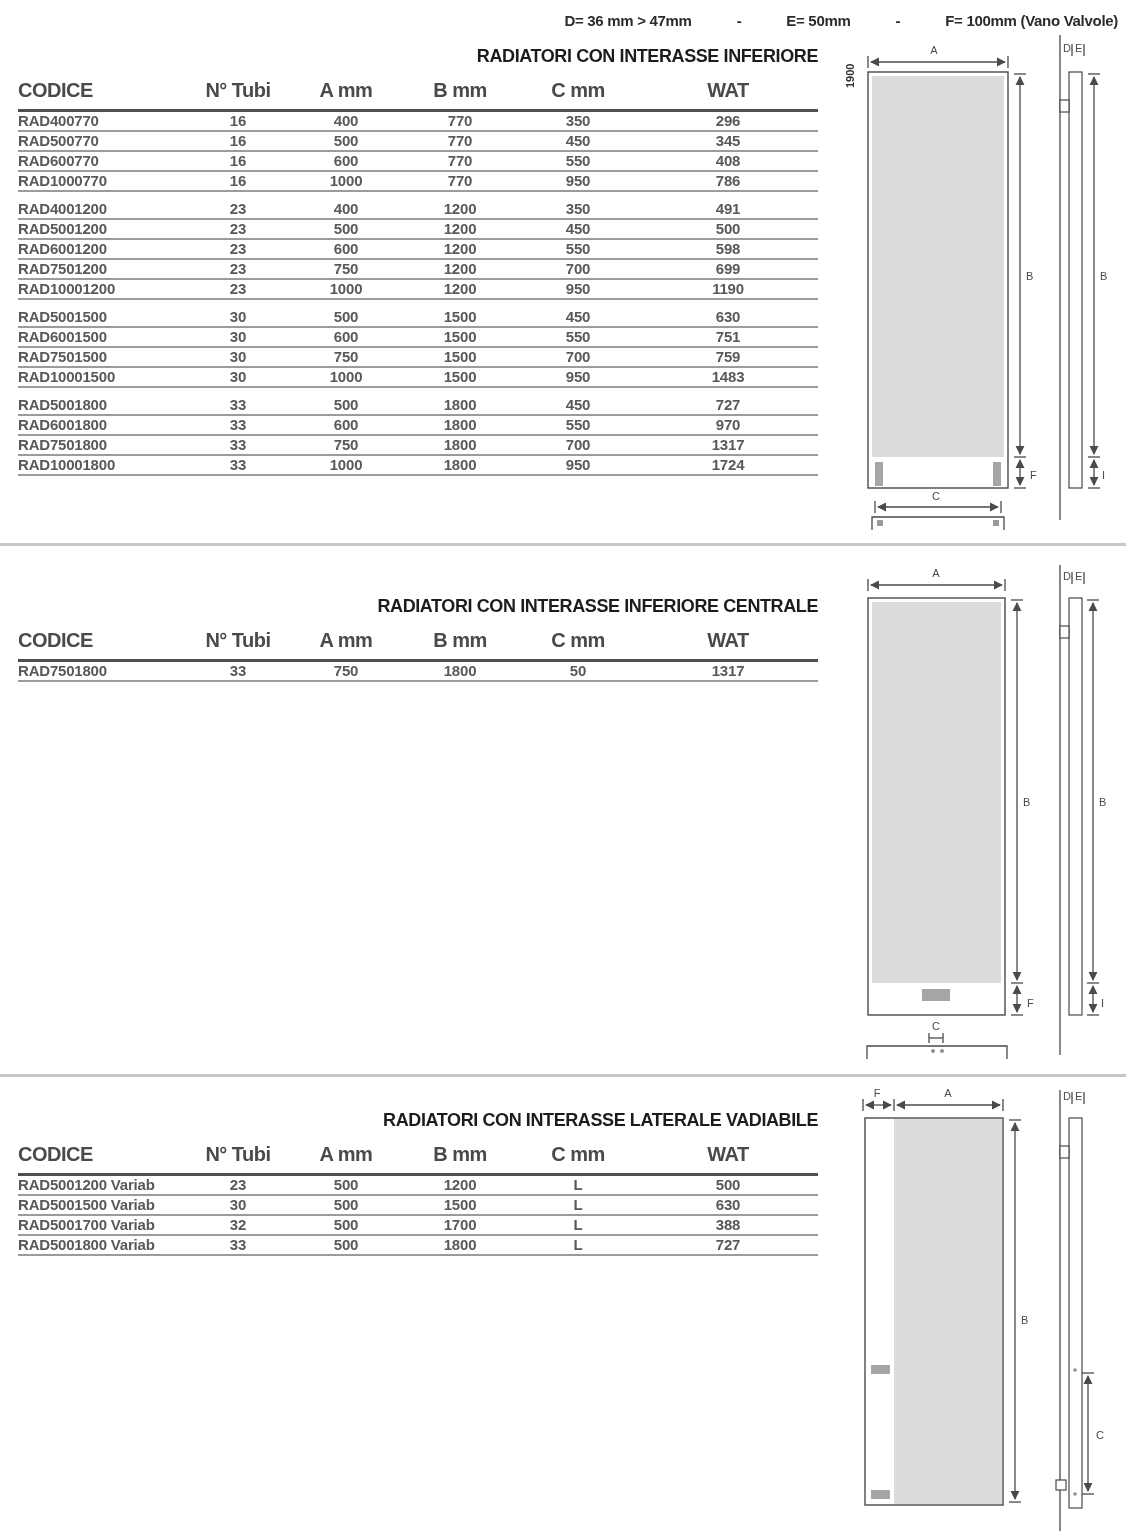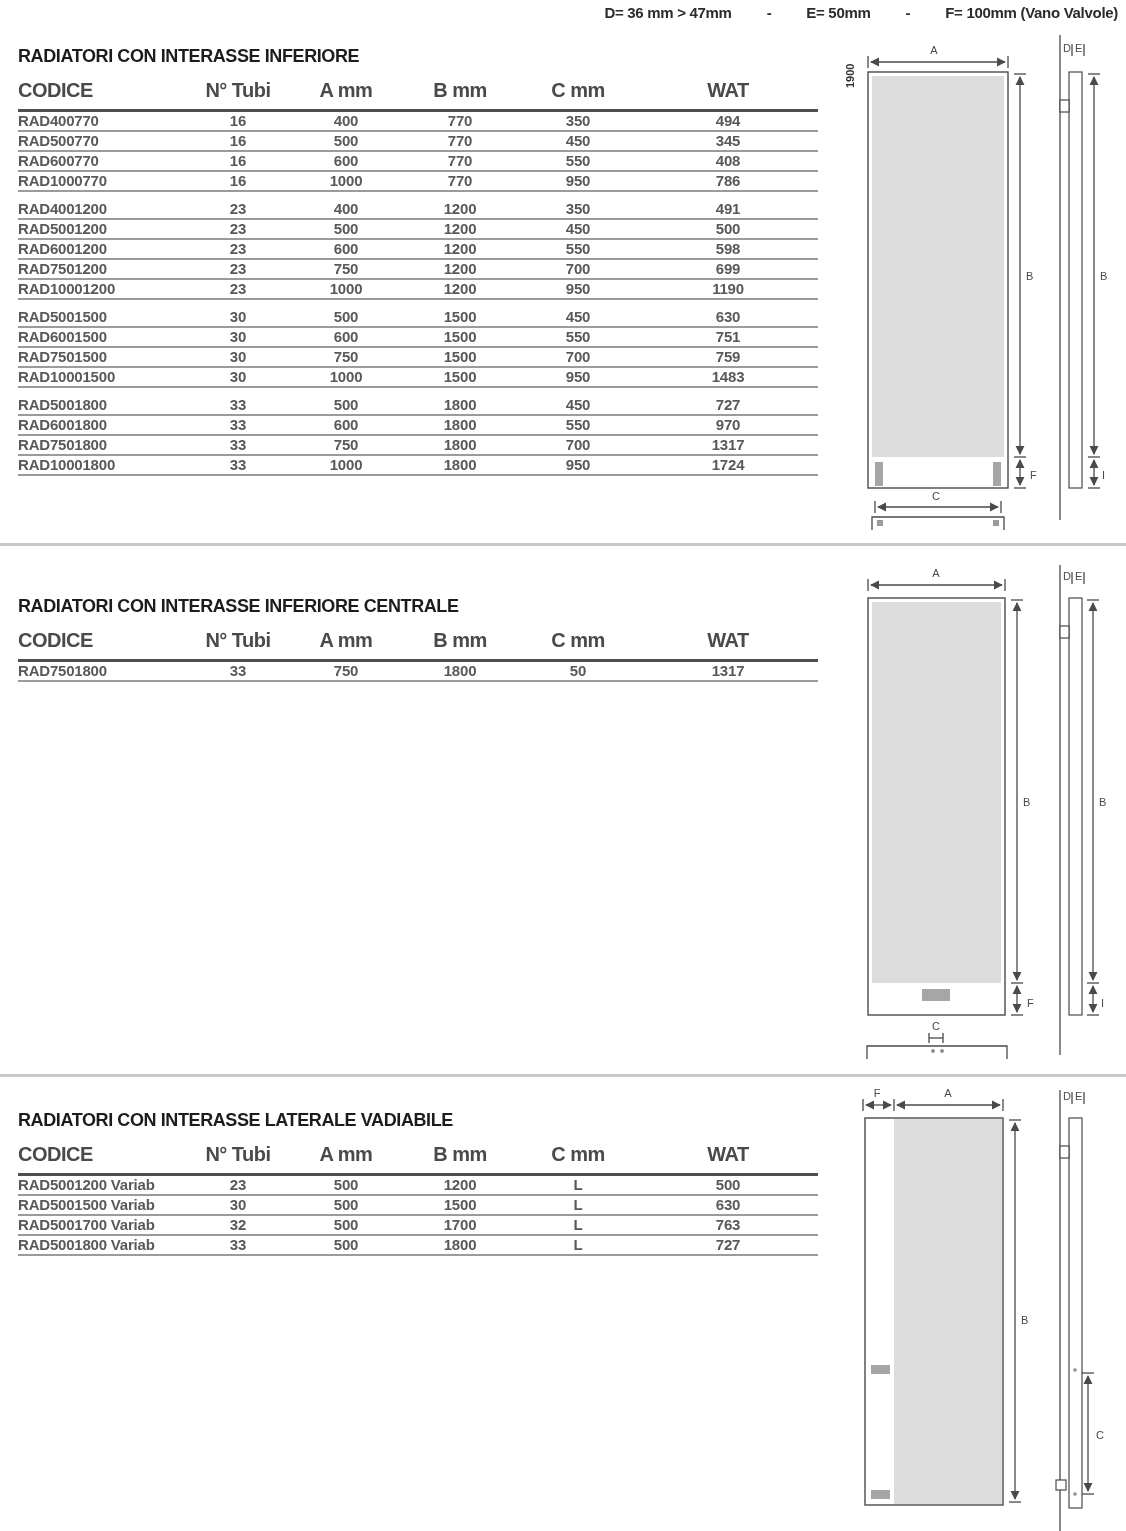--- a/index.html
+++ b/index.html
@@ -2,32 +2,32 @@
 <html><head>
 <meta charset="utf-8">
 <style>
   * { margin:0; padding:0; box-sizing:border-box; }
   html,body { background:#fff; }
   body {
     width:1126px; height:1531px; position:relative; overflow:hidden;
     font-family:"Liberation Sans", sans-serif;
   }
   .legend {
-    position:absolute; top:4px; right:8px;
-    display:flex; align-items:baseline; column-gap:35px;
+    position:absolute; top:12px; right:8px;
+    display:flex; align-items:baseline; column-gap:45px;
     font-size:15px; font-weight:bold; color:#2b2b2b; letter-spacing:-0.3px;
     white-space:nowrap;
   }
   .section { position:absolute; left:18px; width:800px; }
   .sec1 { top:46px; }
   .sec2 { top:596px; }
   .sec3 { top:1110px; }
   .section h2 {
     font-size:18px; font-weight:bold; color:#1c1c1c;
-    letter-spacing:-0.4px; margin-bottom:10px; white-space:nowrap;
+    letter-spacing:-0.4px; margin-bottom:10px; white-space:nowrap;text-align:right;
   }
   table { width:100%; border-collapse:collapse; table-layout:fixed; }
   th {
     font-size:20px; font-weight:bold; color:#4a4a4a; letter-spacing:-0.5px;
     text-align:center; padding:2px 0 7px 0; border-bottom:3px solid #4f4f4f;
     white-space:nowrap;
     margin-top:22px;
   }
   th:first-child { text-align:left; }
   td {
@@ -83,21 +83,21 @@
           <th>WAT</th>
         </tr>
       </thead>
       <tbody>
         <tr class="data">
           <td>RAD400770</td>
           <td>16</td>
           <td>400</td>
           <td>770</td>
           <td>350</td>
-          <td>494</td>
+          <td>296</td>
         </tr>
         <tr class="data">
           <td>RAD500770</td>
           <td>16</td>
           <td>500</td>
           <td>770</td>
           <td>450</td>
           <td>345</td>
         </tr>
         <tr class="data">
@@ -308,21 +308,21 @@
           <td>1500</td>
           <td>L</td>
           <td>630</td>
         </tr>
         <tr class="data">
           <td>RAD5001700 Variab</td>
           <td>32</td>
           <td>500</td>
           <td>1700</td>
           <td>L</td>
-          <td>763</td>
+          <td>388</td>
         </tr>
         <tr class="data">
           <td>RAD5001800 Variab</td>
           <td>33</td>
           <td>500</td>
           <td>1800</td>
           <td>L</td>
           <td>727</td>
         </tr>
       </tbody>

